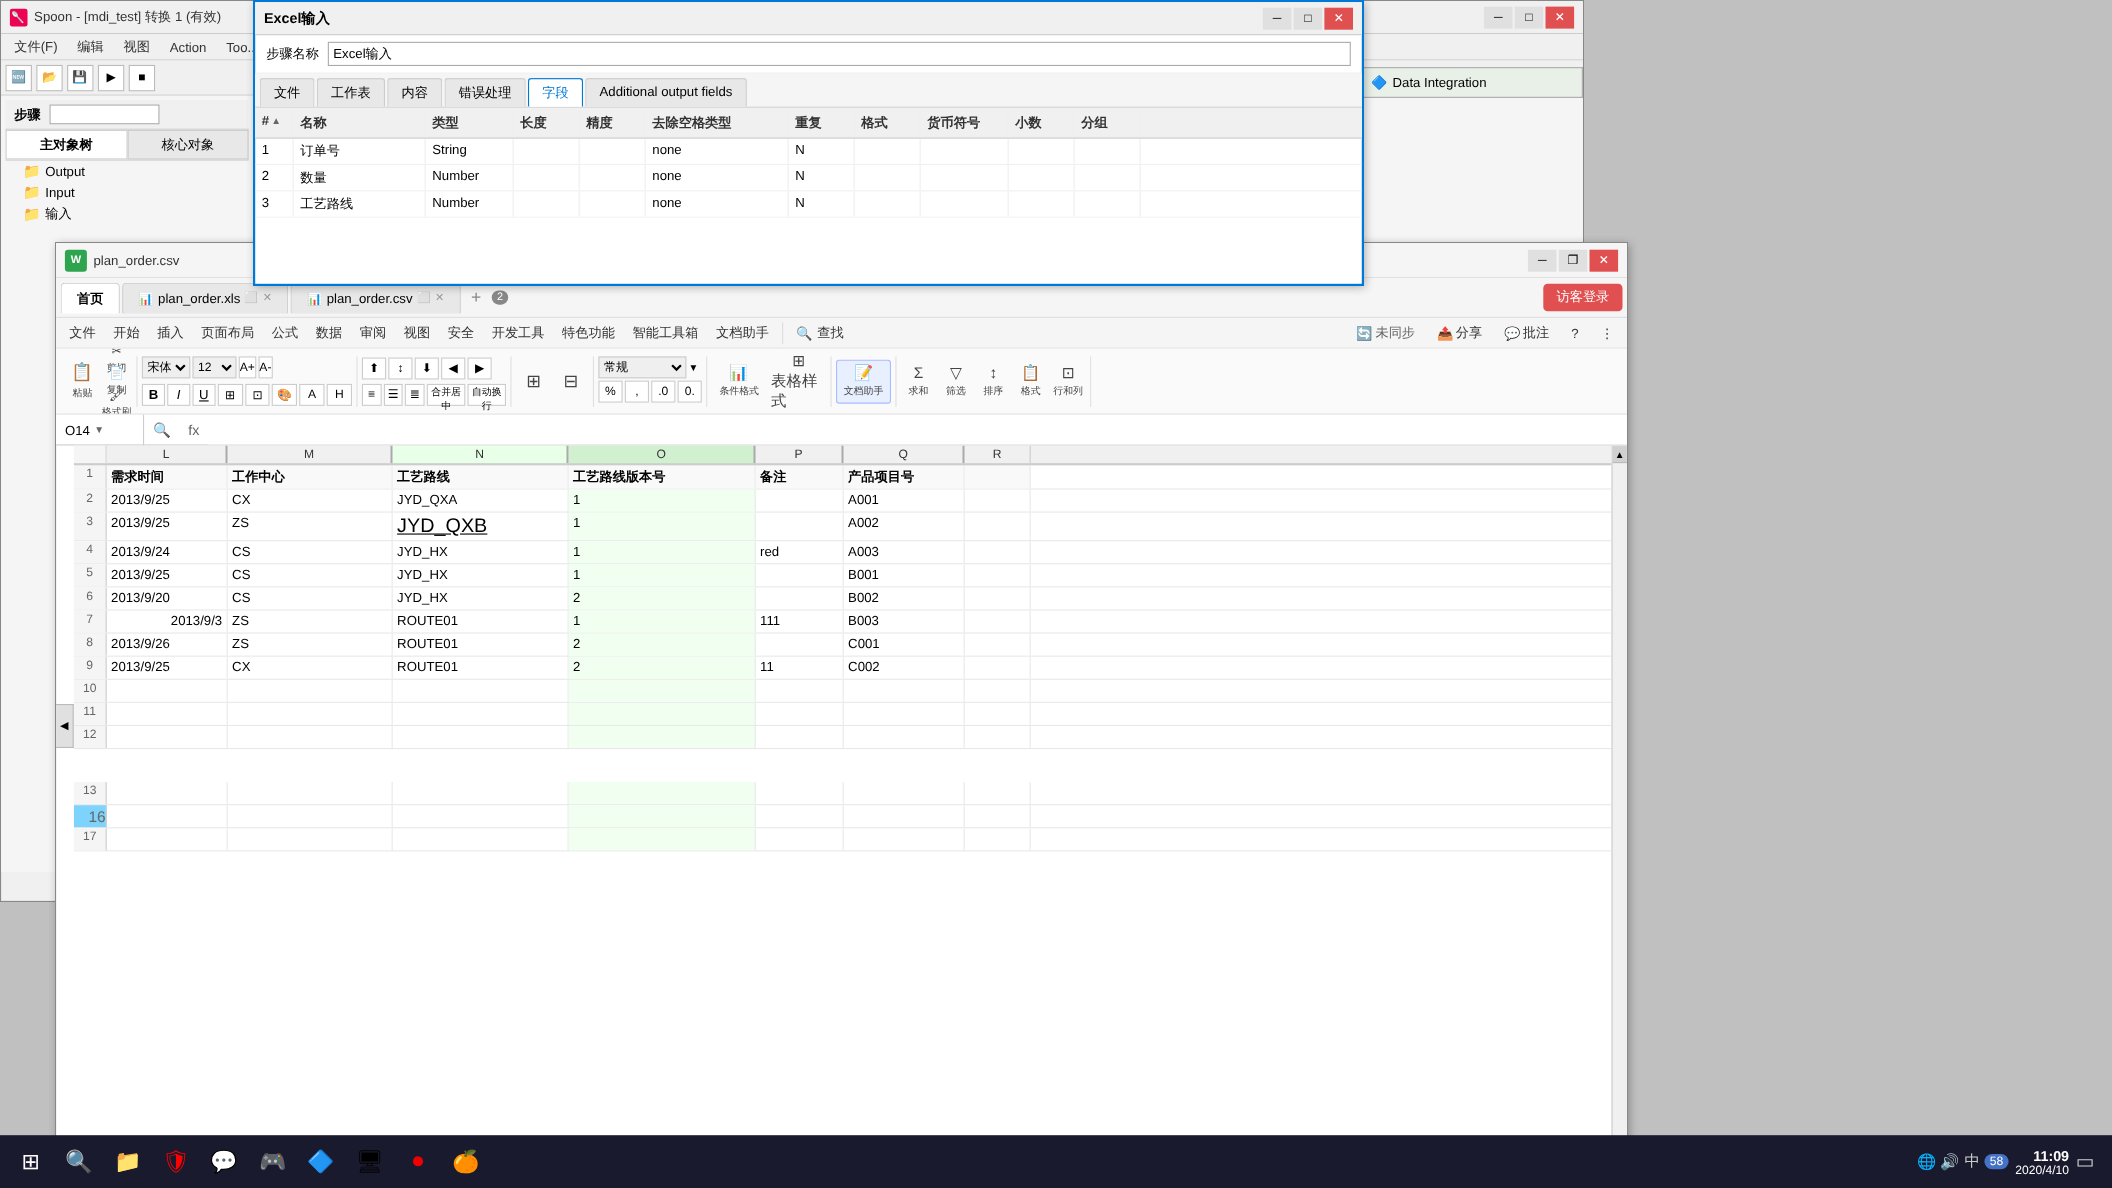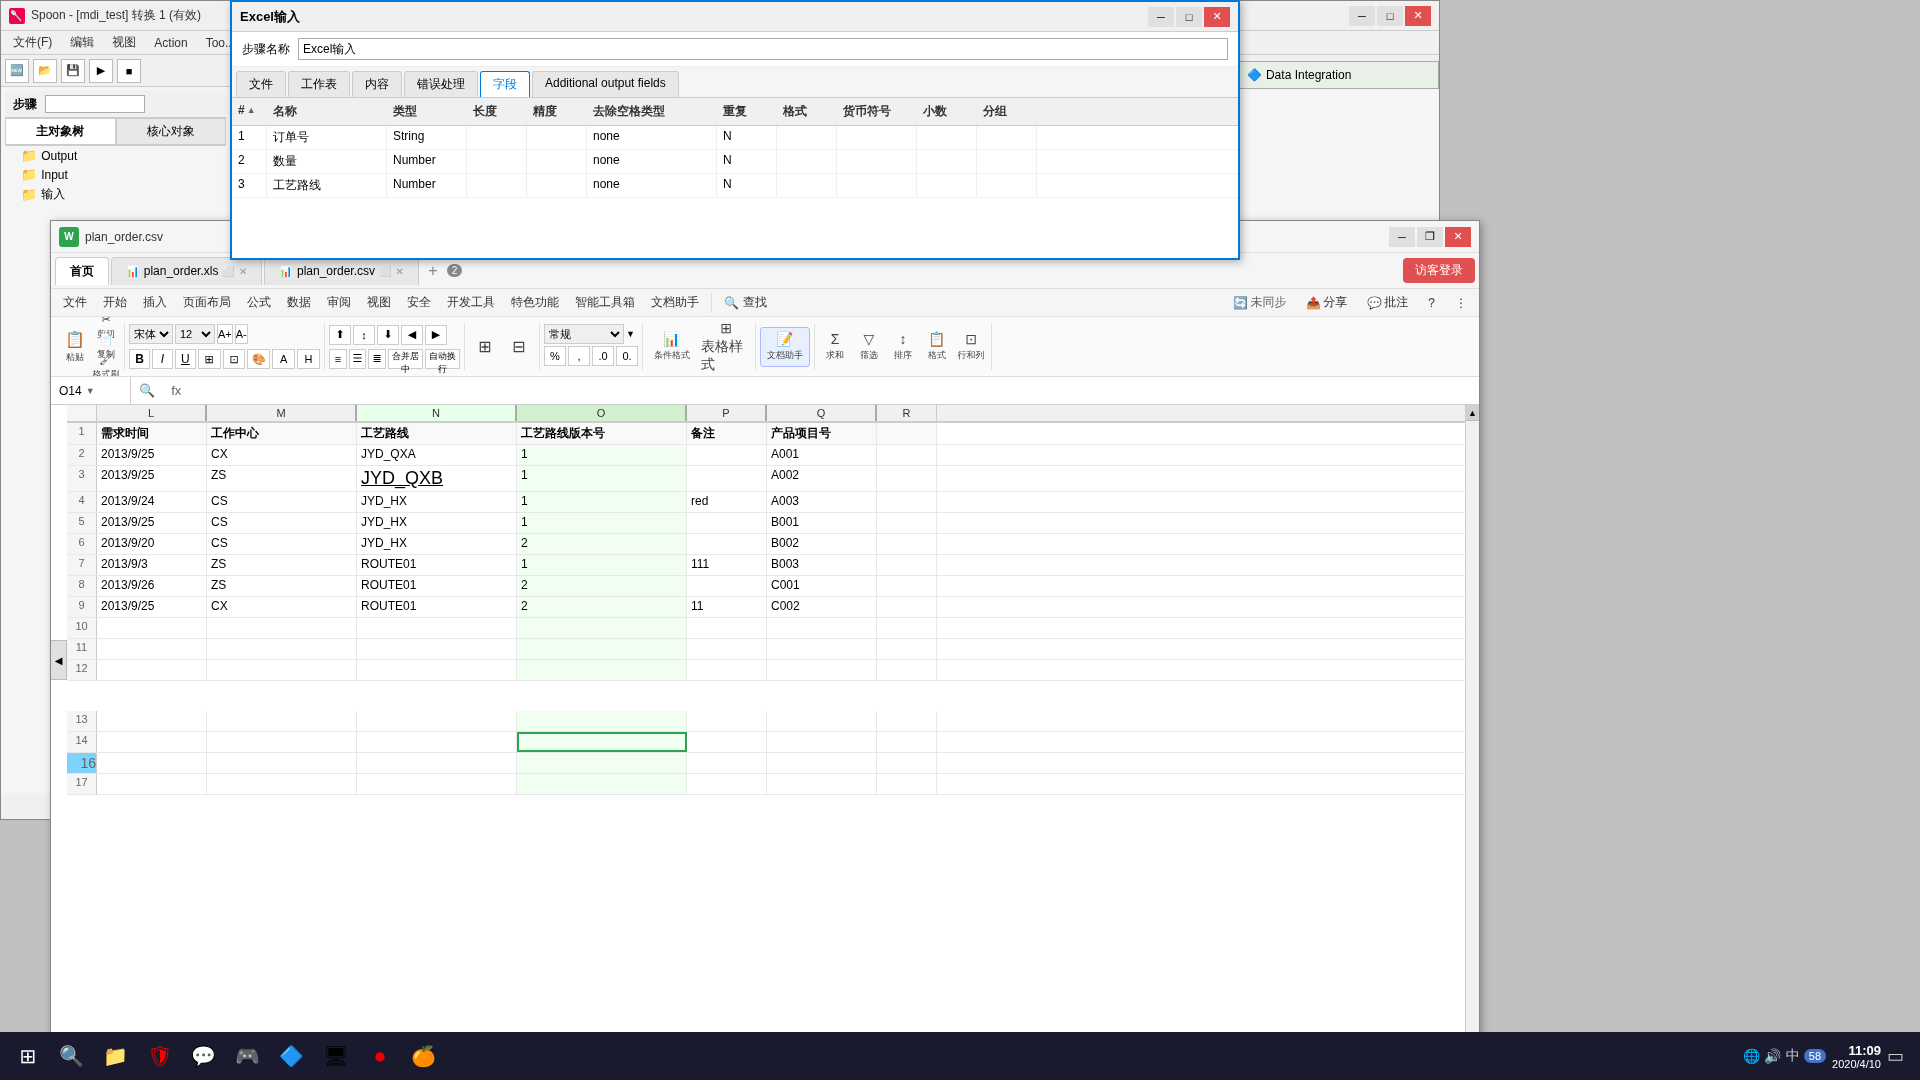--- a/index.html
+++ b/index.html
@@ -813,21 +813,21 @@
             <div style="width: 110px; min-width: 110px; padding: 2px 4px; font-size: 12px; overflow: hidden; white-space: nowrap; min-height: 20px; border-right: 1px solid rgb(232, 232, 232);">2013/9/20</div>
             <div style="width: 150px; min-width: 150px; padding: 2px 4px; font-size: 12px; overflow: hidden; white-space: nowrap; min-height: 20px; border-right: 1px solid rgb(232, 232, 232);">CS</div>
             <div style="width: 160px; min-width: 160px; padding: 2px 4px; font-size: 12px; overflow: hidden; white-space: nowrap; min-height: 20px; border-right: 1px solid rgb(232, 232, 232);">JYD_HX</div>
             <div style="width: 170px; min-width: 170px; padding: 2px 4px; font-size: 12px; overflow: hidden; white-space: nowrap; min-height: 20px; border-right: 1px solid rgb(232, 232, 232); background: rgb(240, 255, 240);">2</div>
             <div style="width: 80px; min-width: 80px; padding: 2px 4px; font-size: 12px; overflow: hidden; white-space: nowrap; min-height: 20px; border-right: 1px solid rgb(232, 232, 232);"></div>
             <div style="width: 110px; min-width: 110px; padding: 2px 4px; font-size: 12px; overflow: hidden; white-space: nowrap; min-height: 20px; border-right: 1px solid rgb(232, 232, 232);">B002</div>
             <div style="width: 60px; min-width: 60px; padding: 2px 4px; font-size: 12px; overflow: hidden; white-space: nowrap; min-height: 20px; border-right: 1px solid rgb(232, 232, 232);"></div>
           </div>
           <div style="display: flex; border-bottom: 1px solid rgb(232, 232, 232);">
             <div style="width: 30px; min-width: 30px; text-align: center; font-size: 11px; color: rgb(102, 102, 102); background: rgb(245, 245, 245); border-right: 1px solid rgb(204, 204, 204); padding: 2px 0px;">7</div>
-            <div style="width: 110px; min-width: 110px; padding: 2px 4px; font-size: 12px; overflow: hidden; white-space: nowrap; min-height: 20px; border-right: 1px solid rgb(232, 232, 232);">2013/9/3</div>
+            <div style="width: 110px; min-width: 110px; padding: 2px 4px; font-size: 12px; overflow: hidden; white-space: nowrap; min-height: 20px; border-right: 1px solid rgb(232, 232, 232); text-align: right;">2013/9/3</div>
             <div style="width: 150px; min-width: 150px; padding: 2px 4px; font-size: 12px; overflow: hidden; white-space: nowrap; min-height: 20px; border-right: 1px solid rgb(232, 232, 232);">ZS</div>
             <div style="width: 160px; min-width: 160px; padding: 2px 4px; font-size: 12px; overflow: hidden; white-space: nowrap; min-height: 20px; border-right: 1px solid rgb(232, 232, 232);">ROUTE01</div>
             <div style="width: 170px; min-width: 170px; padding: 2px 4px; font-size: 12px; overflow: hidden; white-space: nowrap; min-height: 20px; border-right: 1px solid rgb(232, 232, 232); background: rgb(240, 255, 240);">1</div>
             <div style="width: 80px; min-width: 80px; padding: 2px 4px; font-size: 12px; overflow: hidden; white-space: nowrap; min-height: 20px; border-right: 1px solid rgb(232, 232, 232);">111</div>
             <div style="width: 110px; min-width: 110px; padding: 2px 4px; font-size: 12px; overflow: hidden; white-space: nowrap; min-height: 20px; border-right: 1px solid rgb(232, 232, 232);">B003</div>
             <div style="width: 60px; min-width: 60px; padding: 2px 4px; font-size: 12px; overflow: hidden; white-space: nowrap; min-height: 20px; border-right: 1px solid rgb(232, 232, 232);"></div>
           </div>
           <div style="display: flex; border-bottom: 1px solid rgb(232, 232, 232);">
             <div style="width: 30px; min-width: 30px; text-align: center; font-size: 11px; color: rgb(102, 102, 102); background: rgb(245, 245, 245); border-right: 1px solid rgb(204, 204, 204); padding: 2px 0px;">8</div>
             <div style="width: 110px; min-width: 110px; padding: 2px 4px; font-size: 12px; overflow: hidden; white-space: nowrap; min-height: 20px; border-right: 1px solid rgb(232, 232, 232);">2013/9/26</div>
@@ -882,30 +882,20 @@
             <div style="width: 30px; min-width: 30px; text-align: center; font-size: 11px; color: rgb(102, 102, 102); background: rgb(245, 245, 245); border-right: 1px solid rgb(204, 204, 204); padding: 2px 0px;">13</div>
             <div style="width: 110px; min-width: 110px; padding: 2px 4px; font-size: 12px; overflow: hidden; white-space: nowrap; min-height: 20px; border-right: 1px solid rgb(232, 232, 232);"></div>
             <div style="width: 150px; min-width: 150px; padding: 2px 4px; font-size: 12px; overflow: hidden; white-space: nowrap; min-height: 20px; border-right: 1px solid rgb(232, 232, 232);"></div>
             <div style="width: 160px; min-width: 160px; padding: 2px 4px; font-size: 12px; overflow: hidden; white-space: nowrap; min-height: 20px; border-right: 1px solid rgb(232, 232, 232);"></div>
             <div style="width: 170px; min-width: 170px; padding: 2px 4px; font-size: 12px; overflow: hidden; white-space: nowrap; min-height: 20px; border-right: 1px solid rgb(232, 232, 232); background: rgb(240, 255, 240);"></div>
             <div style="width: 80px; min-width: 80px; padding: 2px 4px; font-size: 12px; overflow: hidden; white-space: nowrap; min-height: 20px; border-right: 1px solid rgb(232, 232, 232);"></div>
             <div style="width: 110px; min-width: 110px; padding: 2px 4px; font-size: 12px; overflow: hidden; white-space: nowrap; min-height: 20px; border-right: 1px solid rgb(232, 232, 232);"></div>
             <div style="width: 60px; min-width: 60px; padding: 2px 4px; font-size: 12px; overflow: hidden; white-space: nowrap; min-height: 20px; border-right: 1px solid rgb(232, 232, 232);"></div>
           </div>
           <div style="display: flex; border-bottom: 1px solid rgb(232, 232, 232);">
-            <div style="width: 30px; min-width: 30px; text-align: center; font-size: 11px; color: rgb(102, 102, 102); background: rgb(245, 245, 245); border-right: 1px solid rgb(204, 204, 204); padding: 2px 0px;">14</div>
-            <div style="width: 110px; min-width: 110px; padding: 2px 4px; font-size: 12px; overflow: hidden; white-space: nowrap; min-height: 20px; border-right: 1px solid rgb(232, 232, 232);"></div>
-            <div style="width: 150px; min-width: 150px; padding: 2px 4px; font-size: 12px; overflow: hidden; white-space: nowrap; min-height: 20px; border-right: 1px solid rgb(232, 232, 232);"></div>
-            <div style="width: 160px; min-width: 160px; padding: 2px 4px; font-size: 12px; overflow: hidden; white-space: nowrap; min-height: 20px; border-right: 1px solid rgb(232, 232, 232);"></div>
-            <div style="width: 170px; min-width: 170px; padding: 2px 4px; font-size: 12px; overflow: hidden; white-space: nowrap; min-height: 20px; background: rgb(240, 255, 240); border: 2px solid rgb(46, 164, 79) !important;"></div>
-            <div style="width: 80px; min-width: 80px; padding: 2px 4px; font-size: 12px; overflow: hidden; white-space: nowrap; min-height: 20px; border-right: 1px solid rgb(232, 232, 232);"></div>
-            <div style="width: 110px; min-width: 110px; padding: 2px 4px; font-size: 12px; overflow: hidden; white-space: nowrap; min-height: 20px; border-right: 1px solid rgb(232, 232, 232);"></div>
-            <div style="width: 60px; min-width: 60px; padding: 2px 4px; font-size: 12px; overflow: hidden; white-space: nowrap; min-height: 20px; border-right: 1px solid rgb(232, 232, 232);"></div>
-          </div>
-          <div style="display: flex; border-bottom: 1px solid rgb(232, 232, 232);">
             <div style="width: 30px; min-width: 30px; text-align: right; font-size: 14px; color: rgb(102, 102, 102); background: #7dd3fc; border-right: 1px solid rgb(204, 204, 204); padding: 2px 0px;">16</div>
             <div style="width: 110px; min-width: 110px; padding: 2px 4px; font-size: 12px; overflow: hidden; white-space: nowrap; min-height: 20px; border-right: 1px solid rgb(232, 232, 232);"></div>
             <div style="width: 150px; min-width: 150px; padding: 2px 4px; font-size: 12px; overflow: hidden; white-space: nowrap; min-height: 20px; border-right: 1px solid rgb(232, 232, 232);"></div>
             <div style="width: 160px; min-width: 160px; padding: 2px 4px; font-size: 12px; overflow: hidden; white-space: nowrap; min-height: 20px; border-right: 1px solid rgb(232, 232, 232);"></div>
             <div style="width: 170px; min-width: 170px; padding: 2px 4px; font-size: 12px; overflow: hidden; white-space: nowrap; min-height: 20px; border-right: 1px solid rgb(232, 232, 232); background: rgb(240, 255, 240);"></div>
             <div style="width: 80px; min-width: 80px; padding: 2px 4px; font-size: 12px; overflow: hidden; white-space: nowrap; min-height: 20px; border-right: 1px solid rgb(232, 232, 232);"></div>
             <div style="width: 110px; min-width: 110px; padding: 2px 4px; font-size: 12px; overflow: hidden; white-space: nowrap; min-height: 20px; border-right: 1px solid rgb(232, 232, 232);"></div>
             <div style="width: 60px; min-width: 60px; padding: 2px 4px; font-size: 12px; overflow: hidden; white-space: nowrap; min-height: 20px; border-right: 1px solid rgb(232, 232, 232);"></div>
           </div>
           <div style="display: flex; border-bottom: 1px solid rgb(232, 232, 232);">

